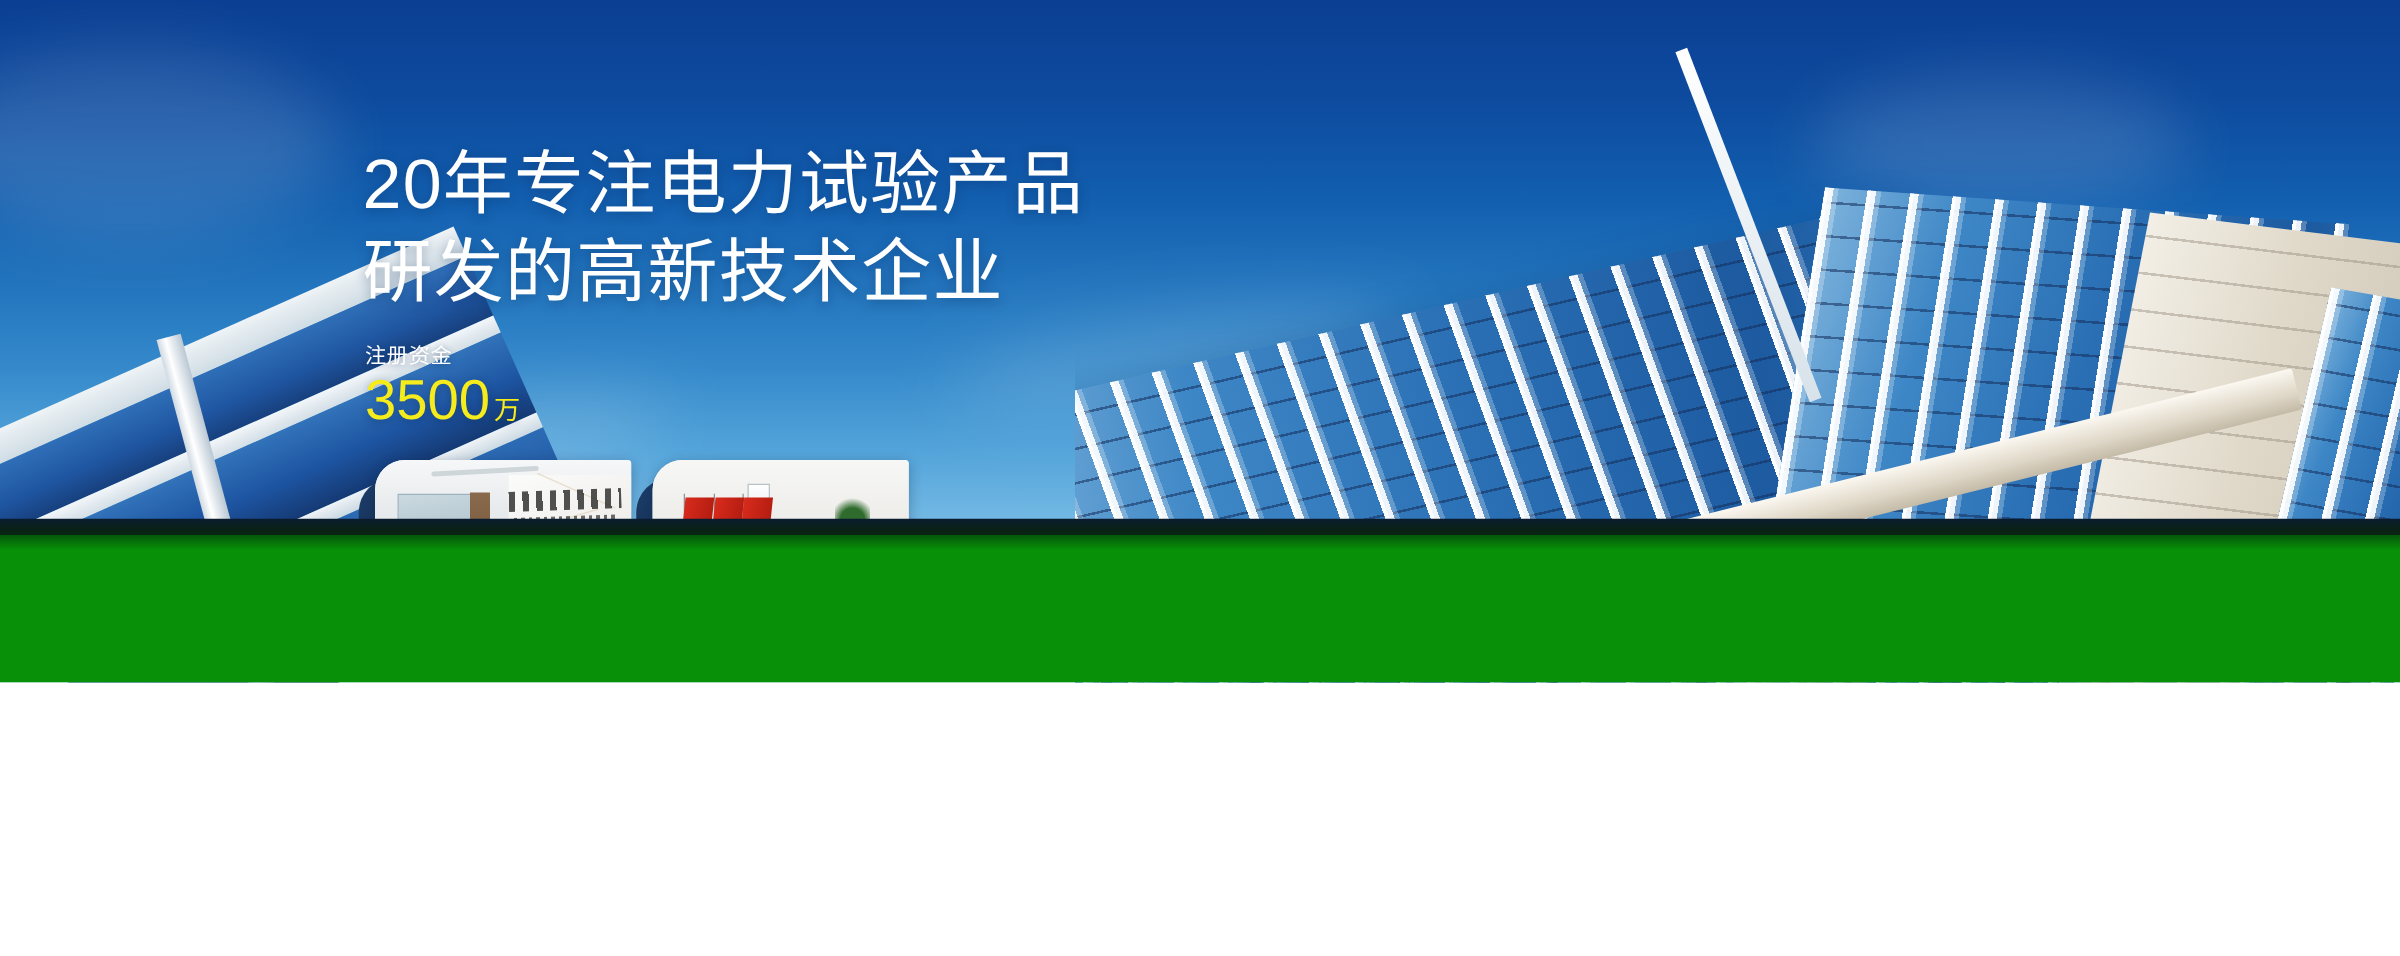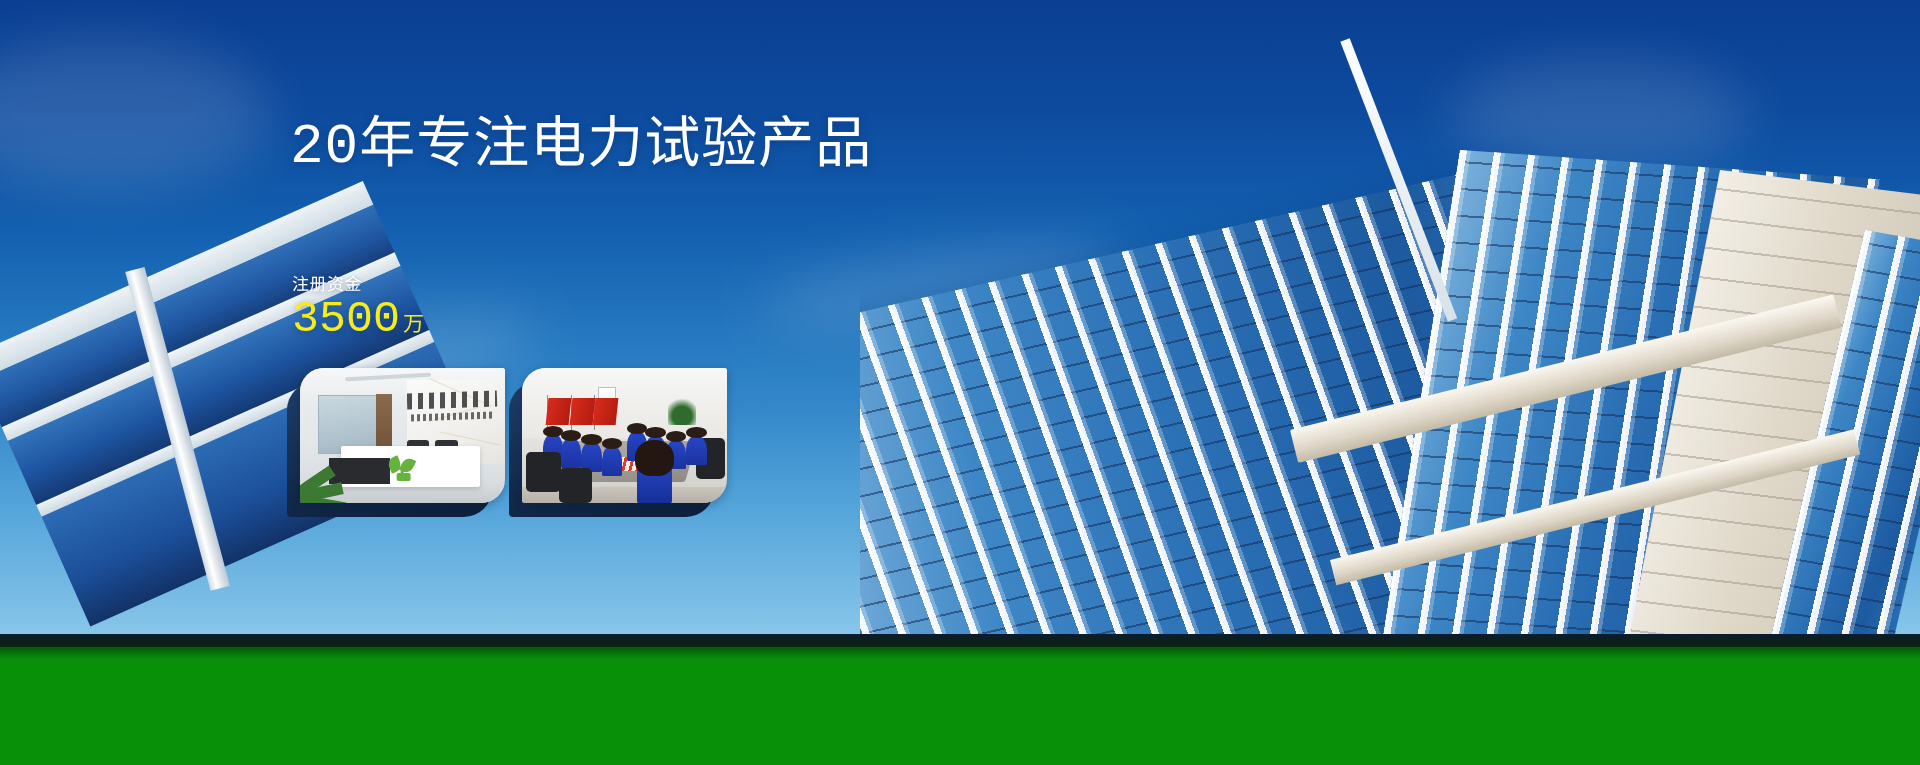--- a/index.html
+++ b/index.html
@@ -1,22 +1,22 @@
 <!DOCTYPE html>
 <html lang="zh-CN"><head>
 <meta charset="utf-8">
 <title>Banner</title>
 <style>
   * { margin:0; padding:0; box-sizing:border-box; }
   html,body { width:1920px; height:765px; overflow:hidden;
               font-family:"Liberation Sans","DejaVu Sans",sans-serif; }
 
-  .banner{ position:relative; width:1920px; height:765px; overflow:hidden;
+  .banner{ position:relative; width:1920px; height:546px; overflow:hidden;
            background:linear-gradient(180deg,#0b3f93 0%,#0d4a9e 14%,#1360b0 30%,
-                       #2b7fc4 48%,#4a9fd8 66%,#74bce6 82%,#9fd2ef 94%,#bfe1f5 100%);font-family:Liberation Mono, monospace; }
+                       #2b7fc4 48%,#4a9fd8 66%,#74bce6 82%,#9fd2ef 94%,#bfe1f5 100%); }
 
   
   .haze{ position:absolute; left:0; bottom:0; width:100%; height:46%;
          background:linear-gradient(180deg,rgba(255,255,255,0) 0%,rgba(255,255,255,.10) 55%,
                     rgba(255,255,255,.30) 100%); pointer-events:none; }
   .wisp{ position:absolute; border-radius:50%; background:rgba(255,255,255,.13);
          filter:blur(26px); pointer-events:none; }
   .w1{ left:-60px; top:40px; width:330px; height:150px; }
   .w2{ left:120px; top:330px; width:420px; height:90px; transform:rotate(-13deg); }
   .w3{ left:760px; top:250px; width:360px; height:70px; transform:rotate(-8deg); }
@@ -255,20 +255,21 @@
       <div class="facade"></div>
         <div class="fins"></div>
     </div>
     <div class="cornice cor1"></div>
     <div class="cornice cor2"></div>
     <div class="ridge"></div>
   </div>
 
   <div class="headline">
     <span class="ln">20年专注电力试验产品</span>
+    <span class="ln">研发的高新技术企业</span>
   </div>
 
   <div class="stats">
 
     <div class="stat">
       <div class="lbl">注册资金</div>
       <div class="val">
         <span>3500</span>
         <span class="sup"></span>
         <span class="unit">万</span>

